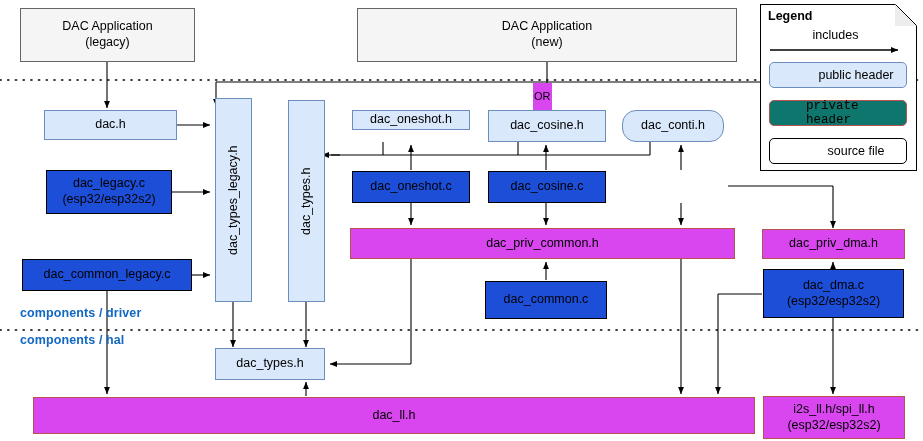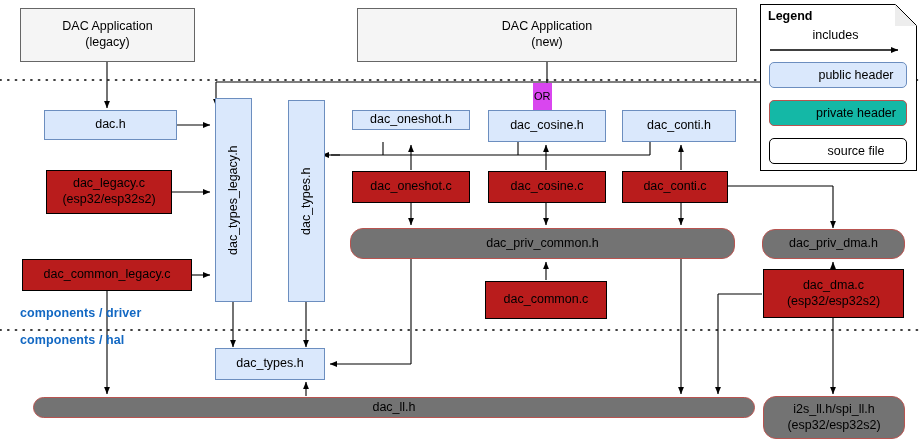--- a/index.html
+++ b/index.html
@@ -7,22 +7,22 @@
   #canvas{position:relative;width:923px;height:441px;overflow:hidden;background:#fff;}
   #wires{position:absolute;left:0;top:0;width:923px;height:441px;pointer-events:none;}
   .node{
     position:absolute;box-sizing:border-box;
     display:flex;align-items:center;justify-content:center;
     text-align:center;font-size:12.5px;color:#000;line-height:1.25;
     border:1px solid #000;background:#fff;
   }
   .node.grey{background:#f5f5f5;border-color:#666666;}
   .node.blue{background:#dae8fc;border-color:#6c8ebf;}
-  .node.pink{background:#737373;border-color:#b85450;border-radius:13px;}
-  .node.src{background:#b91c1c;border-color:#000000;}
+  .node.pink{background:#d946ef;border-color:#b85450;}
+  .node.src{background:#1d4ed8;border-color:#000000;}
   .node.vert{writing-mode:vertical-rl;transform:rotate(180deg);}
   .node .lbl{display:block;white-space:pre-line;padding:0 3px;}
   .zone-label{
     position:absolute;color:#1268c3;font-weight:bold;font-size:12.5px;
     white-space:nowrap;letter-spacing:.1px;
   }
   .or-label{
     position:absolute;font-size:11px;color:#000;background:#d946ef;
     padding:8px 1px;line-height:1;
   }
@@ -45,21 +45,21 @@
   }
   .legend-arrow-label{
     position:absolute;left:0;right:6px;top:24px;text-align:center;font-size:12.5px;color:#000;
   }
   .legend-chip{
     position:absolute;left:9px;width:138px;height:26px;border-radius:5px;
     display:flex;align-items:center;justify-content:center;font-size:12.5px;
     border:1px solid #000;box-sizing:border-box;padding-left:36px;
   }
   .legend-chip.blue{background:#dae8fc;border-color:#6c8ebf;}
-  .legend-chip.pink{background:#14b8a6;border-color:#b85450;}
+  .legend-chip.pink{background:#0f766e;border-color:#b85450;font-family:Liberation Mono, monospace;}
   .legend-chip.white{background:#fff;border-color:#000;}
 </style>
 </head>
 <body>
 
 <div id="canvas">
 
   <svg id="wires" viewBox="0 0 923 441" xmlns="http://www.w3.org/2000/svg">
     <defs>
       <marker id="ah" markerWidth="9" markerHeight="9" refX="7.2" refY="3" orient="auto" markerUnits="userSpaceOnUse">
@@ -162,35 +162,32 @@
   </div>
 
   <div class="node blue" style="left:352px;top:110px;width:118px;height:20px;">
     <span class="lbl">dac_oneshot.h</span>
   </div>
 
   <div class="node blue" style="left:488px;top:110px;width:118px;height:32px;">
     <span class="lbl">dac_cosine.h</span>
   </div>
 
-  <div class="node blue" style="left:622px;top:110px;width:114px;height:32px;">
+  <div class="node blue" style="left:622px;top:110px;width:102px;height:32px;border-radius:14px;">
     <span class="lbl">dac_conti.h</span>
   </div>
 
   <div class="node src" style="left:352px;top:171px;width:118px;height:32px;">
     <span class="lbl">dac_oneshot.c</span>
   </div>
 
   <div class="node src" style="left:488px;top:171px;width:118px;height:32px;align-items:center;">
     <span class="lbl">dac_cosine.c</span>
   </div>
 
-  <div class="node src" style="left:622px;top:171px;width:106px;height:32px;">
-    <span class="lbl">dac_conti.c</span>
-  </div>
 
   <div class="node pink" style="left:350px;top:228px;width:385px;height:31px;">
     <span class="lbl">dac_priv_common.h</span>
   </div>
 
   <div class="node src" style="left:485px;top:281px;width:122px;height:38px;">
     <span class="lbl">dac_common.c</span>
   </div>
 
   <div class="node pink" style="left:762px;top:229px;width:143px;height:30px;">
@@ -199,21 +196,21 @@
 
   <div class="node src" style="left:763px;top:269px;width:141px;height:49px;">
     <span class="lbl">dac_dma.c
 (esp32/esp32s2)</span>
   </div>
 
   <div class="node blue" style="left:215px;top:348px;width:110px;height:32px;">
     <span class="lbl">dac_types.h</span>
   </div>
 
-  <div class="node pink" style="left:33px;top:397px;width:722px;height:21px;">
+  <div class="node pink" style="left:33px;top:397px;width:722px;height:37px;">
     <span class="lbl">dac_ll.h</span>
   </div>
 
   <div class="node pink" style="left:763px;top:396px;width:142px;height:43px;">
     <span class="lbl">i2s_ll.h/spi_ll.h
 (esp32/esp32s2)</span>
   </div>
 
   <div class="or-label" style="left:533px;top:83px;">OR</div>
 

